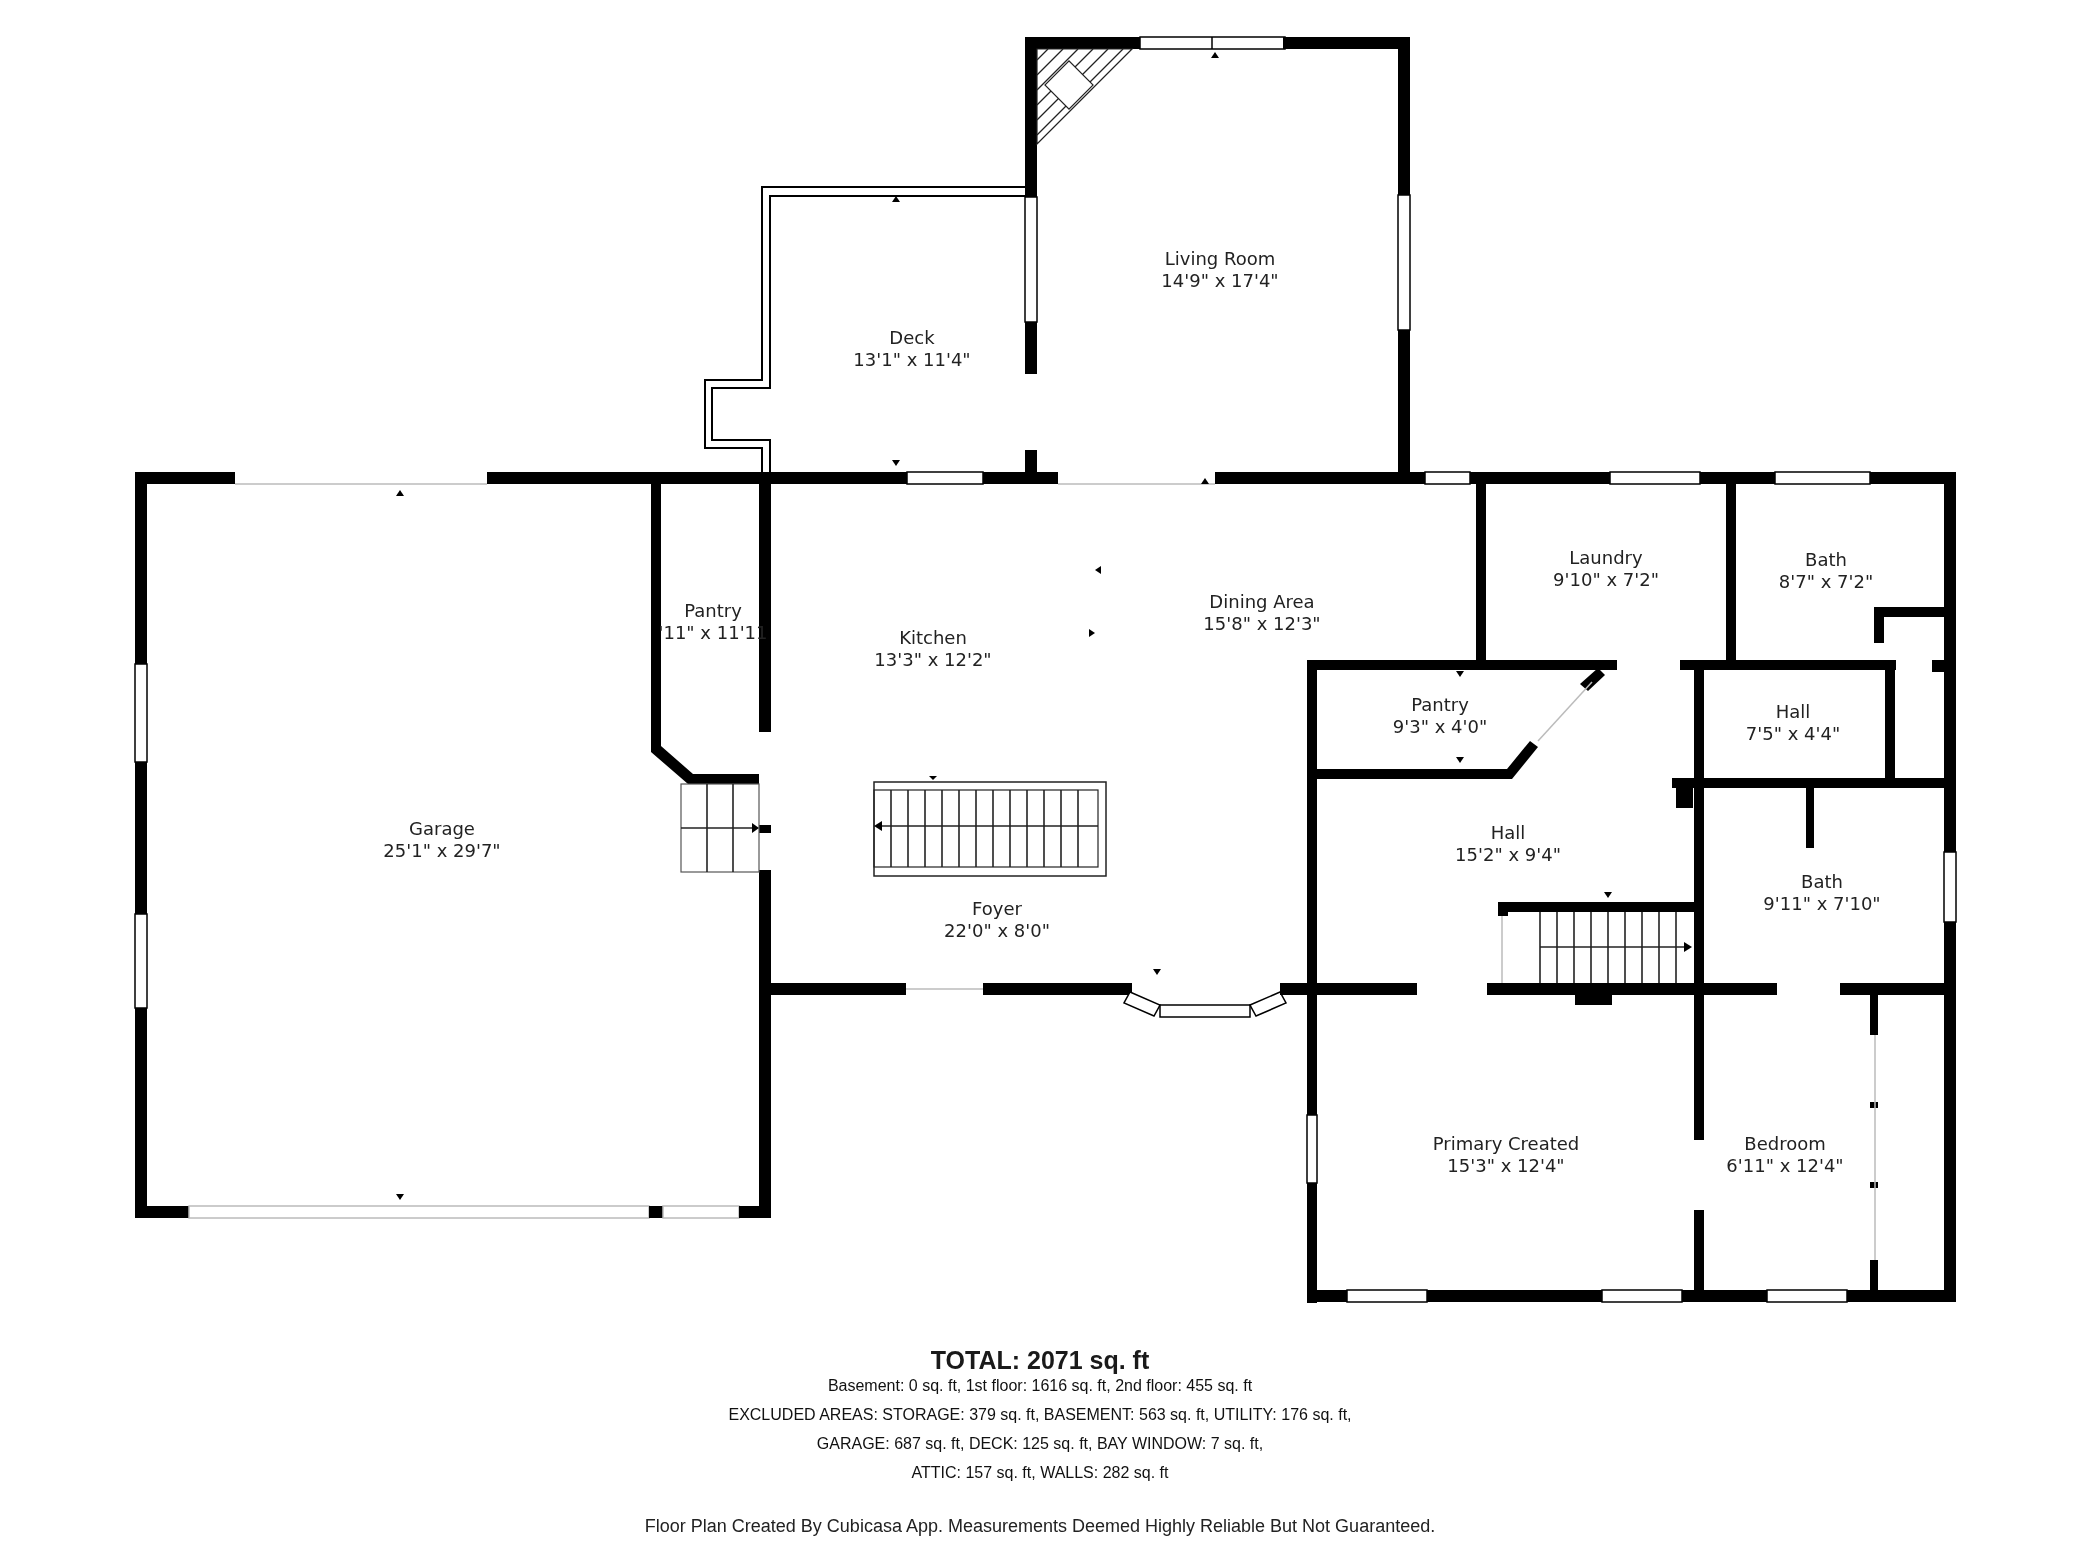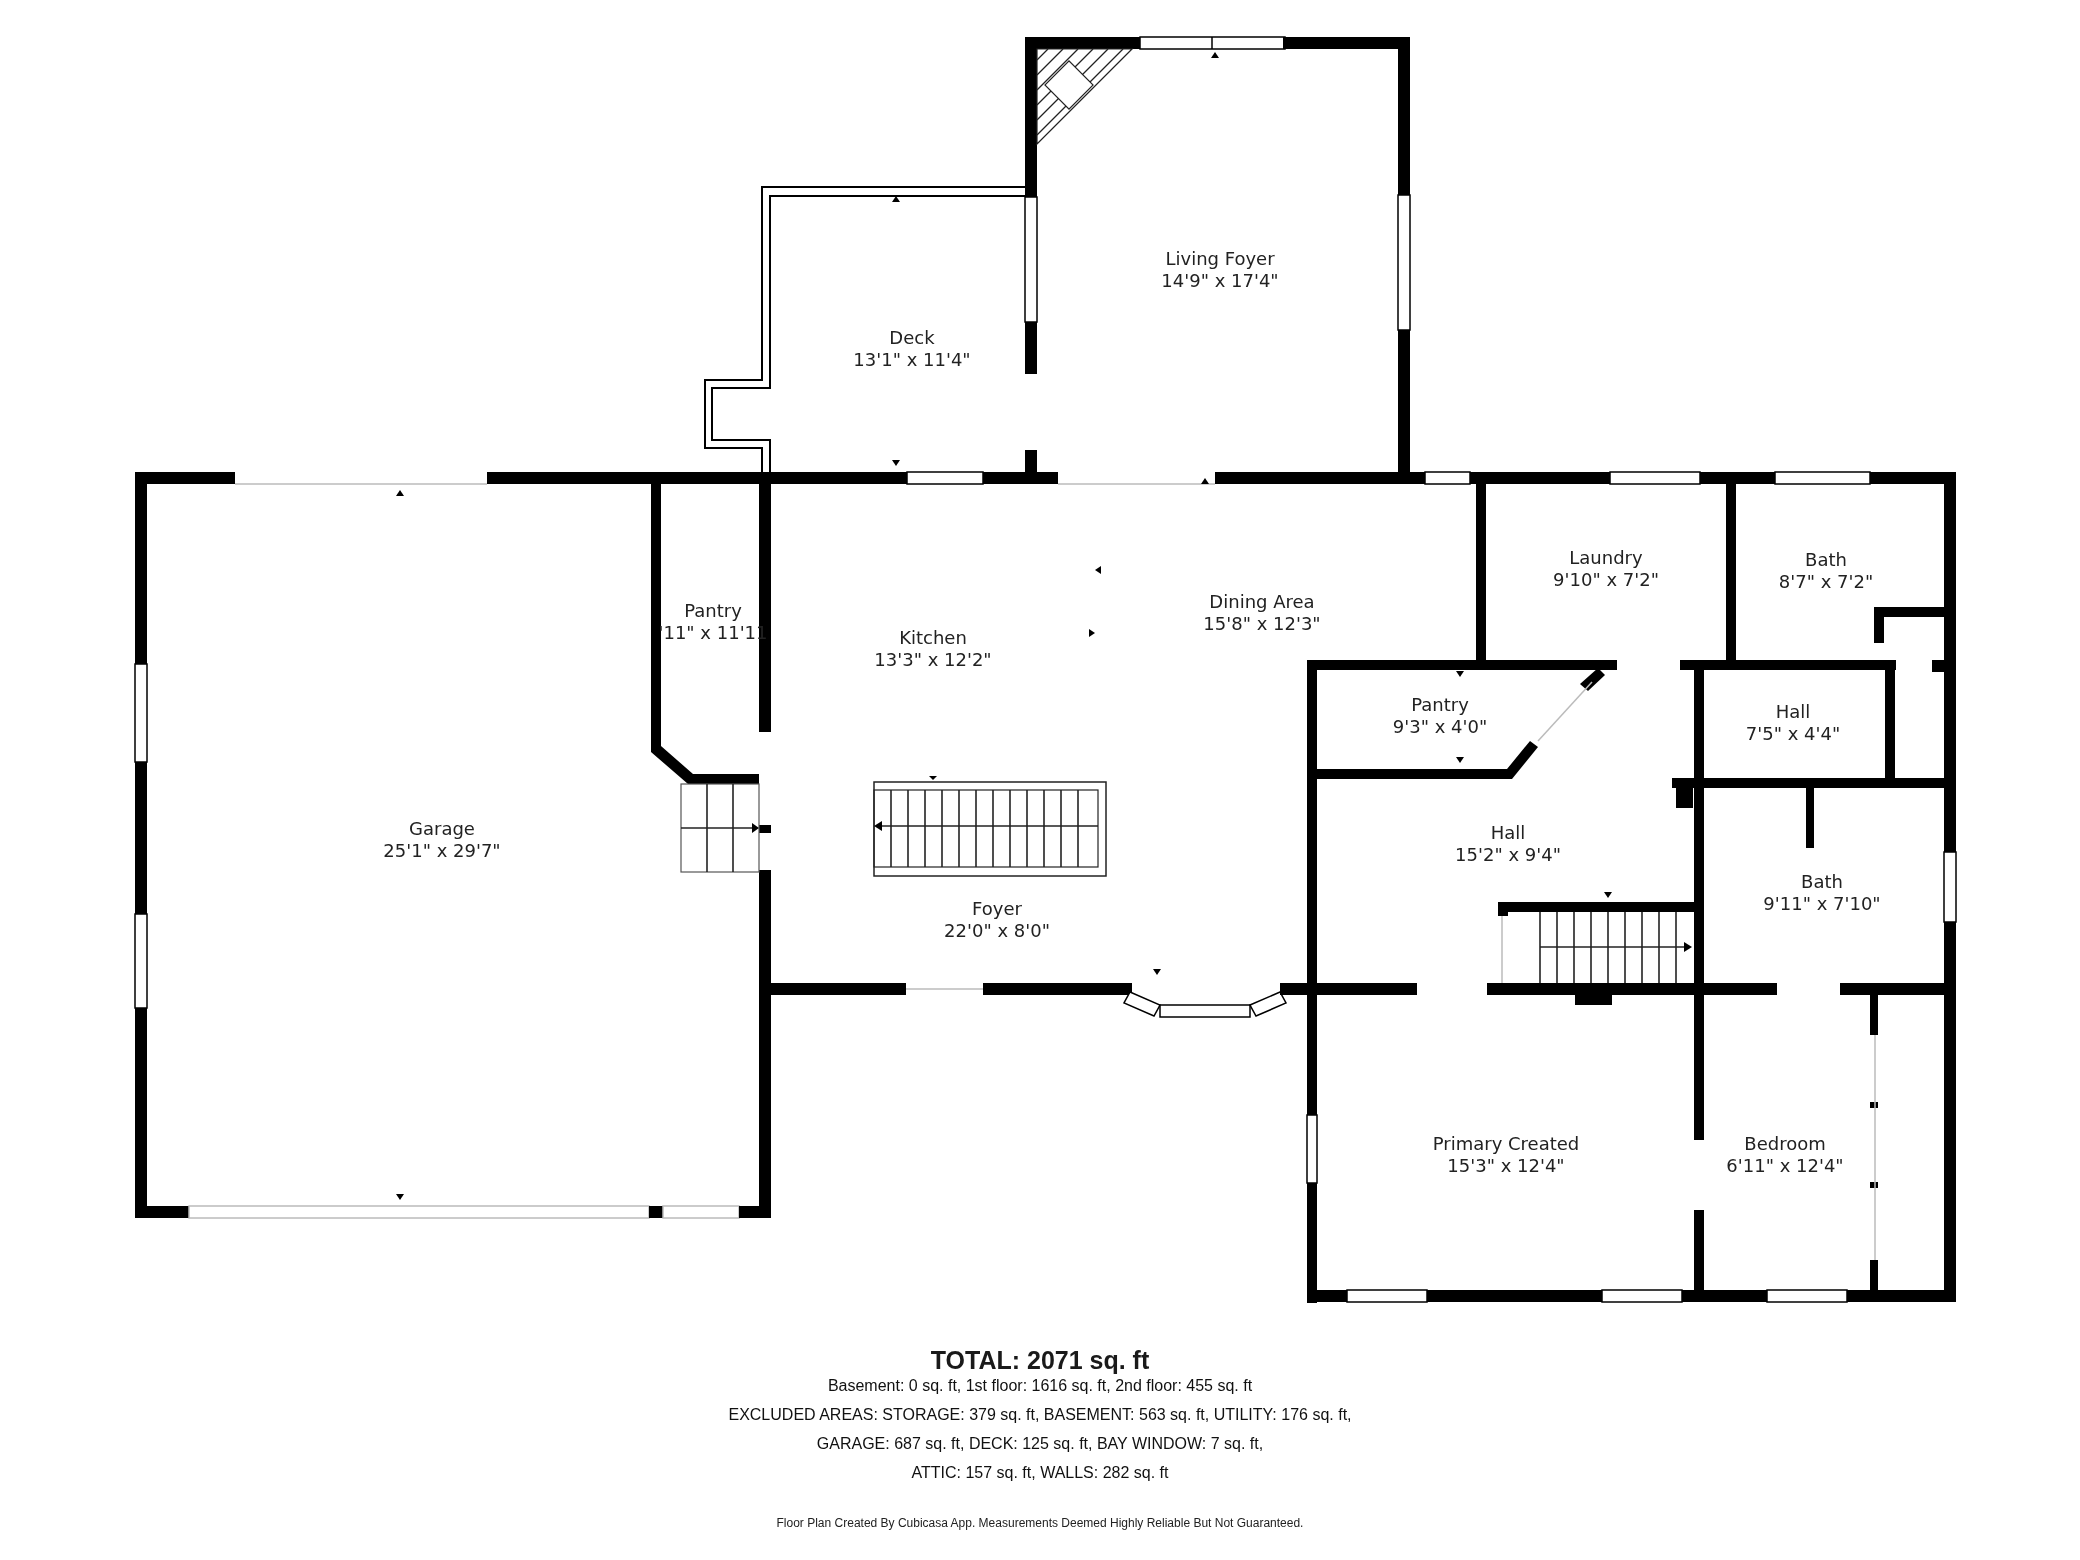--- a/index.html
+++ b/index.html
@@ -13,21 +13,21 @@
   .tick { fill: #000; }
   .stairline { stroke: #222; stroke-width: 1.6; fill: none; }
   .hatch { stroke: #222; stroke-width: 1.2; }
   .room-label { position: absolute; text-align: center; transform: translateX(-50%);
                 font-size: 18px; line-height: 22px; white-space: nowrap; color: #222; }
   .room-label span { display: block; }
   .footer { position: absolute; left: 0; width: 2080px; text-align: center; }
   .total { top: 1346px; font-size: 25px; font-weight: bold; font-family: "Liberation Sans", sans-serif; }
   .line { font-size: 16px; font-family: "Liberation Sans", sans-serif; color: #111; }
   .l1 { top: 1377px; } .l2 { top: 1406px; } .l3 { top: 1435px; } .l4 { top: 1464px; }
-  .credit { top: 1516px; font-size: 12px; font-family: "Liberation Sans", sans-serif; color: #222; }
+  .credit { top: 1516px; font-size: 18px; font-family: "Liberation Sans", sans-serif; color: #222; }
 </style>
 </head>
 <body>
 
 <svg id="plan" viewBox="0 0 2080 1560" xmlns="http://www.w3.org/2000/svg">
 
   <g>
     <rect class="wall" x="1025" y="37" width="120" height="12"></rect>
     <rect class="win" x="1140" y="37" width="145" height="12"></rect>
     <line x1="1212" y1="37" x2="1212" y2="49" stroke="#000" stroke-width="1.5"></line>
@@ -207,21 +207,21 @@
     <polygon points="1205,478 1209,484 1201,484"></polygon>
     <polygon points="933,780 937,776 929,776"></polygon>
     <polygon points="1157,975 1161,969 1153,969"></polygon>
     <polygon points="1460,677 1464,671 1456,671"></polygon>
     <polygon points="1460,763 1464,757 1456,757"></polygon>
     <polygon points="1608,898 1612,892 1604,892"></polygon>
   </g>
 </svg>
 
 <div class="room-label" style="left:1220px; top:248px;">
-  <span>Living Foyer</span>
+  <span>Living Room</span>
   <span>14'9" x 17'4"</span>
 </div>
 <div class="room-label" style="left:900px; top:327px;margin-left:12px;">
   <span>Deck</span>
   <span>13'1" x 11'4"</span>
 </div>
 <div class="room-label" style="left:713px; top:600px;">
   <span>Pantry</span>
   <span>'11" x 11'11</span>
 </div>

